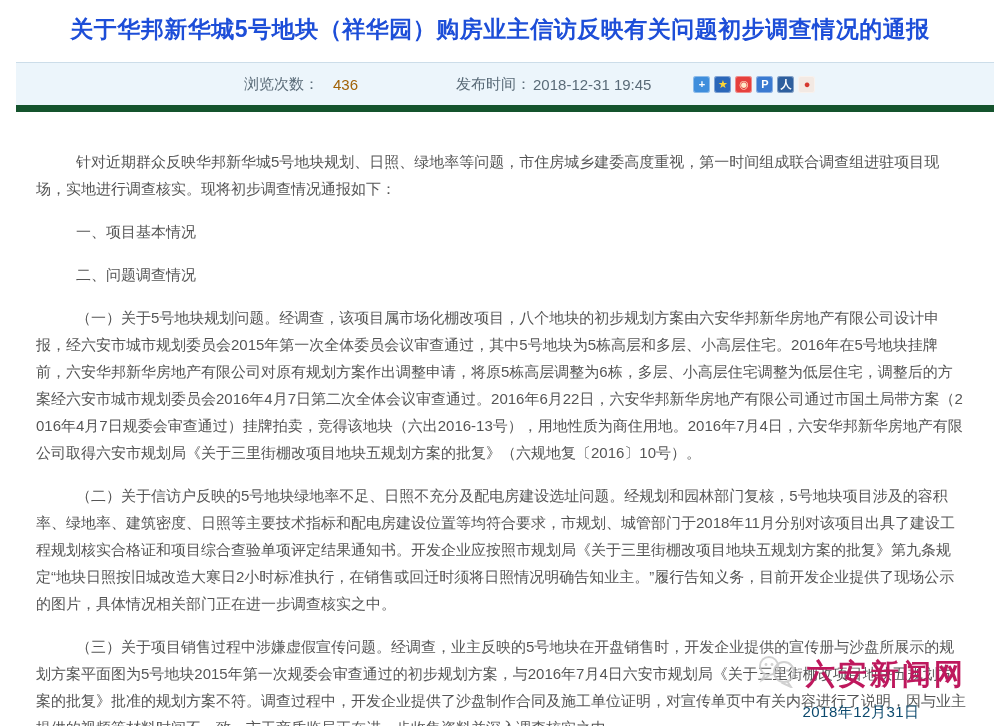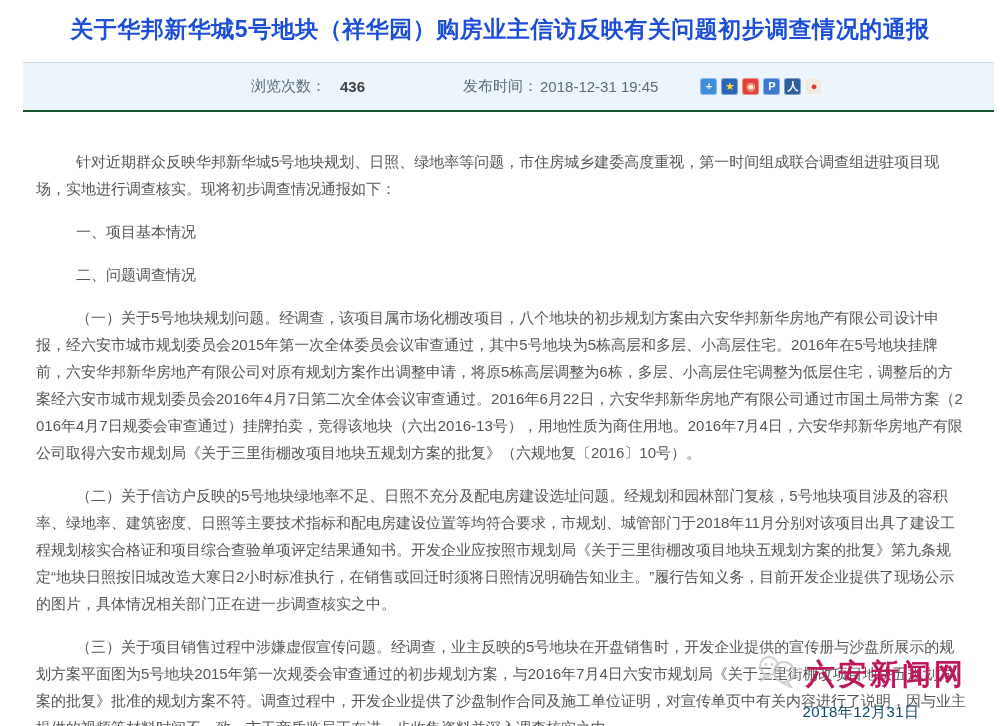--- a/index.html
+++ b/index.html
@@ -12,32 +12,32 @@
     text-align: center;
     font-size: 23px;
     font-weight: bold;
     color: #1d4ed8;
     line-height: 30px;
     letter-spacing: 0.5px;
   }
 
   
   .meta-bar {
-    margin: 18px 6px 0 23px;
+    margin: 18px 6px 0 16px;
     height: 50px;
     background: #ecf5fb;
     border-top: 1px solid #ccdde9;
-    border-bottom: 2px solid #14532d;
+    border-bottom: 7px solid #14532d;
     display: flex;
     align-items: center;
     font-size: 15px;
     color: #5a6b78;
   }
   .views-group { margin-left: 228px; display: flex; align-items: center; }
-  .views-count { margin-left: 14px; color: #404040; font-weight: bold; }
+  .views-count { margin-left: 14px; color: #a16207; }
   .publish-group { margin-left: 98px; display: flex; align-items: center; }
   .publish-time { margin-left: 2px; text-align: right; }
   .share-icons { margin-left: 42px; display: flex; align-items: center; gap: 4px; }
   .share-icon {
     width: 17px; height: 17px;
     border-radius: 3px;
     display: inline-flex;
     align-items: center;
     justify-content: center;
     font-size: 11px;

